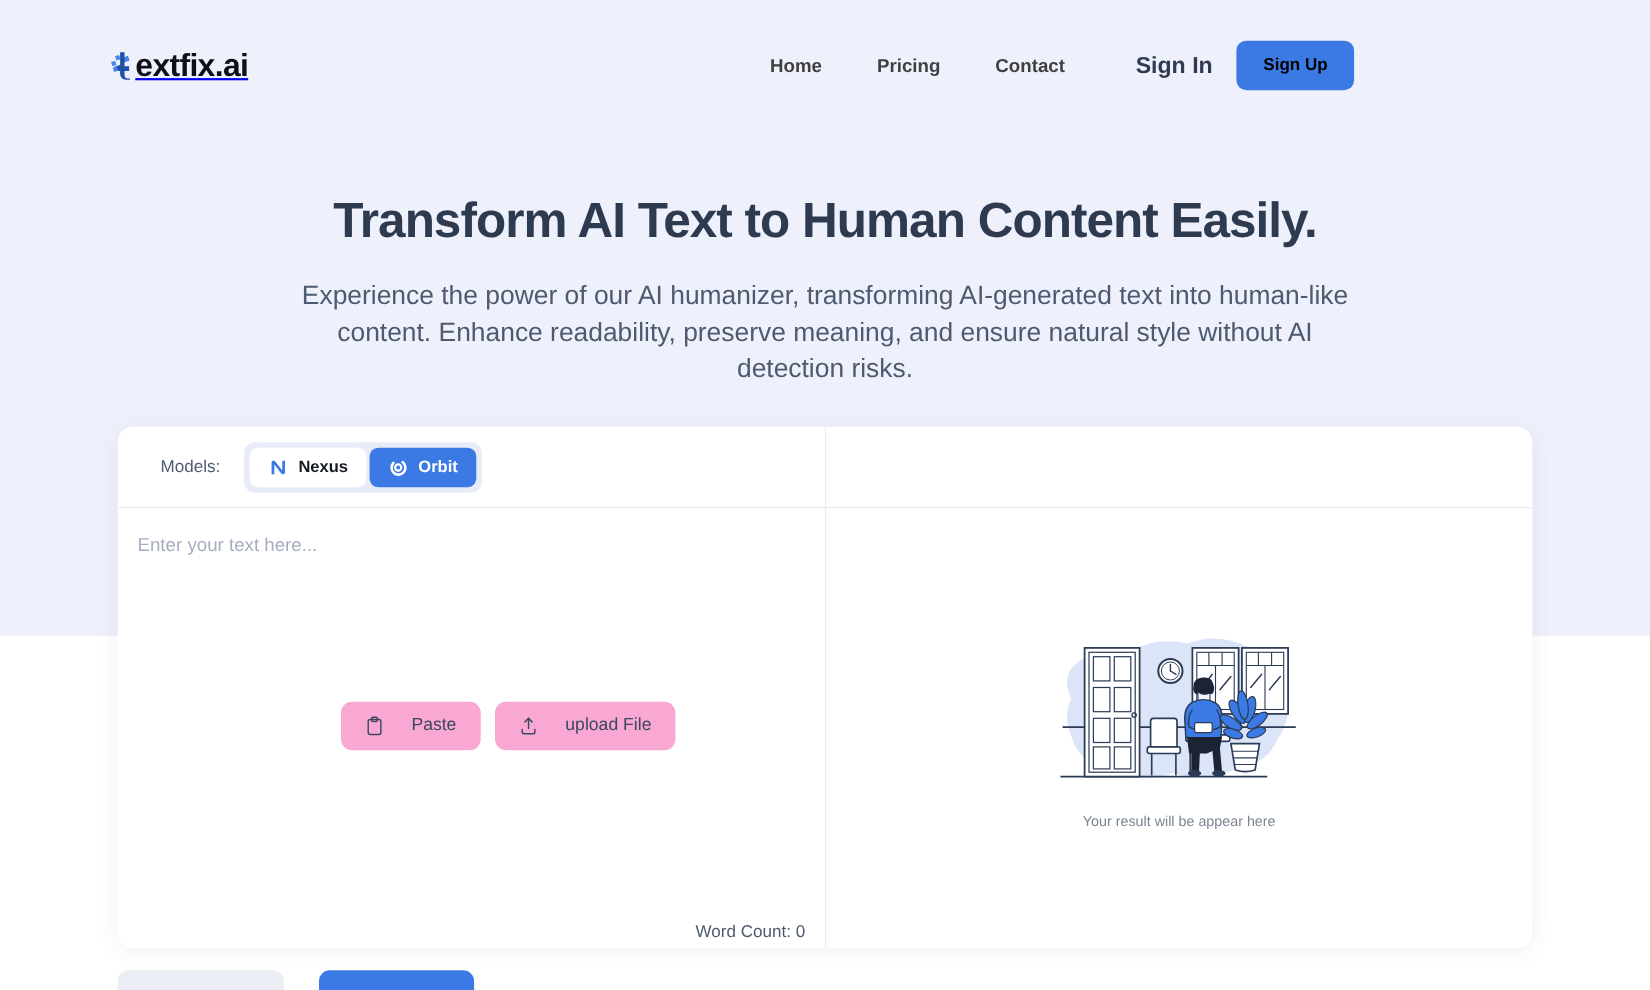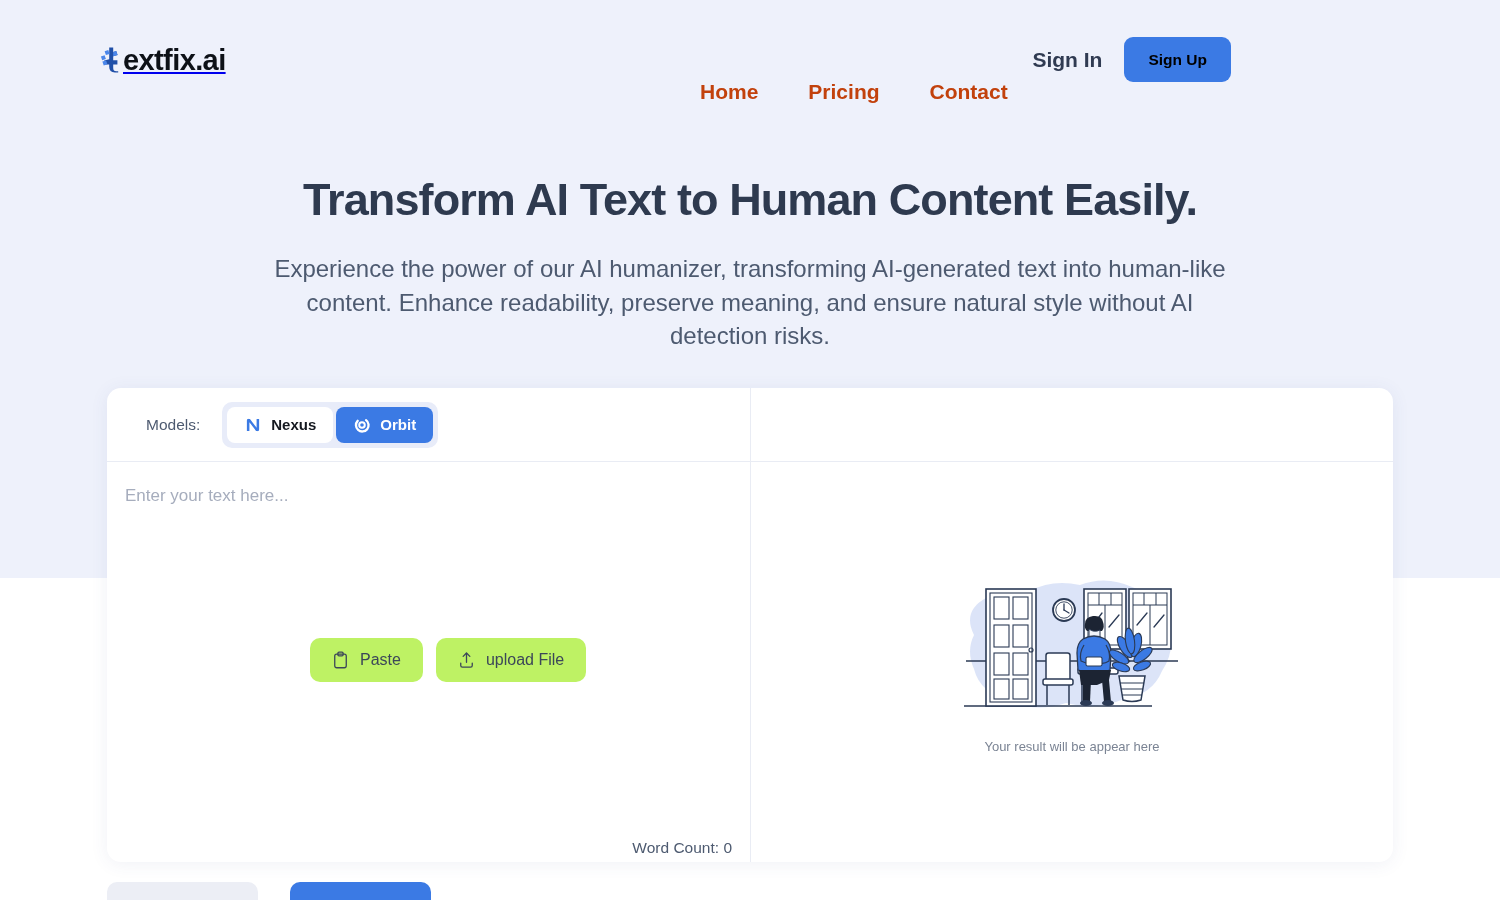--- a/index.html
+++ b/index.html
@@ -58,27 +58,26 @@
   }
 
   .nav {
     position: absolute;
     left: 700px;
     top: 31px;
     display: flex;
     gap: 0px;
   }
   .nav a {
-    font-size: 21px;
+    font-size: 17px;
     font-weight: 600;
-    color: #c2410c;
+    color: #404040;
     text-decoration: none;
     padding: 0 25px;
     line-height: 25px;
-    margin-top: 32px;
   }
   .nav a:first-child { padding-left: 0; }
 
   .auth {
     position: absolute;
     right: 105px;
     top: 21px;
     display: flex;
     align-items: center;
     gap: 22px;
@@ -216,24 +215,24 @@
   }
   .action-btns {
     position: absolute;
     left: 203px; top: 176px;
     display: flex;
     gap: 13px;
   }
   .action-btn {
     display: flex;
     align-items: center;
-    gap: 11px;
+    gap: 25px;
     height: 44px;
     padding: 0 22px;
-    background: #bef264;
+    background: #f9a8d4;
     border: none;
     border-radius: 10px;
     font-size: 16px;
     font-weight: 400;
     color: #3c4759;
     cursor: pointer;
     font-family: "Liberation Sans", sans-serif;
   }
   .action-icon { width: 17px; height: 18px; display: block; flex: none; }
   .word-count {

